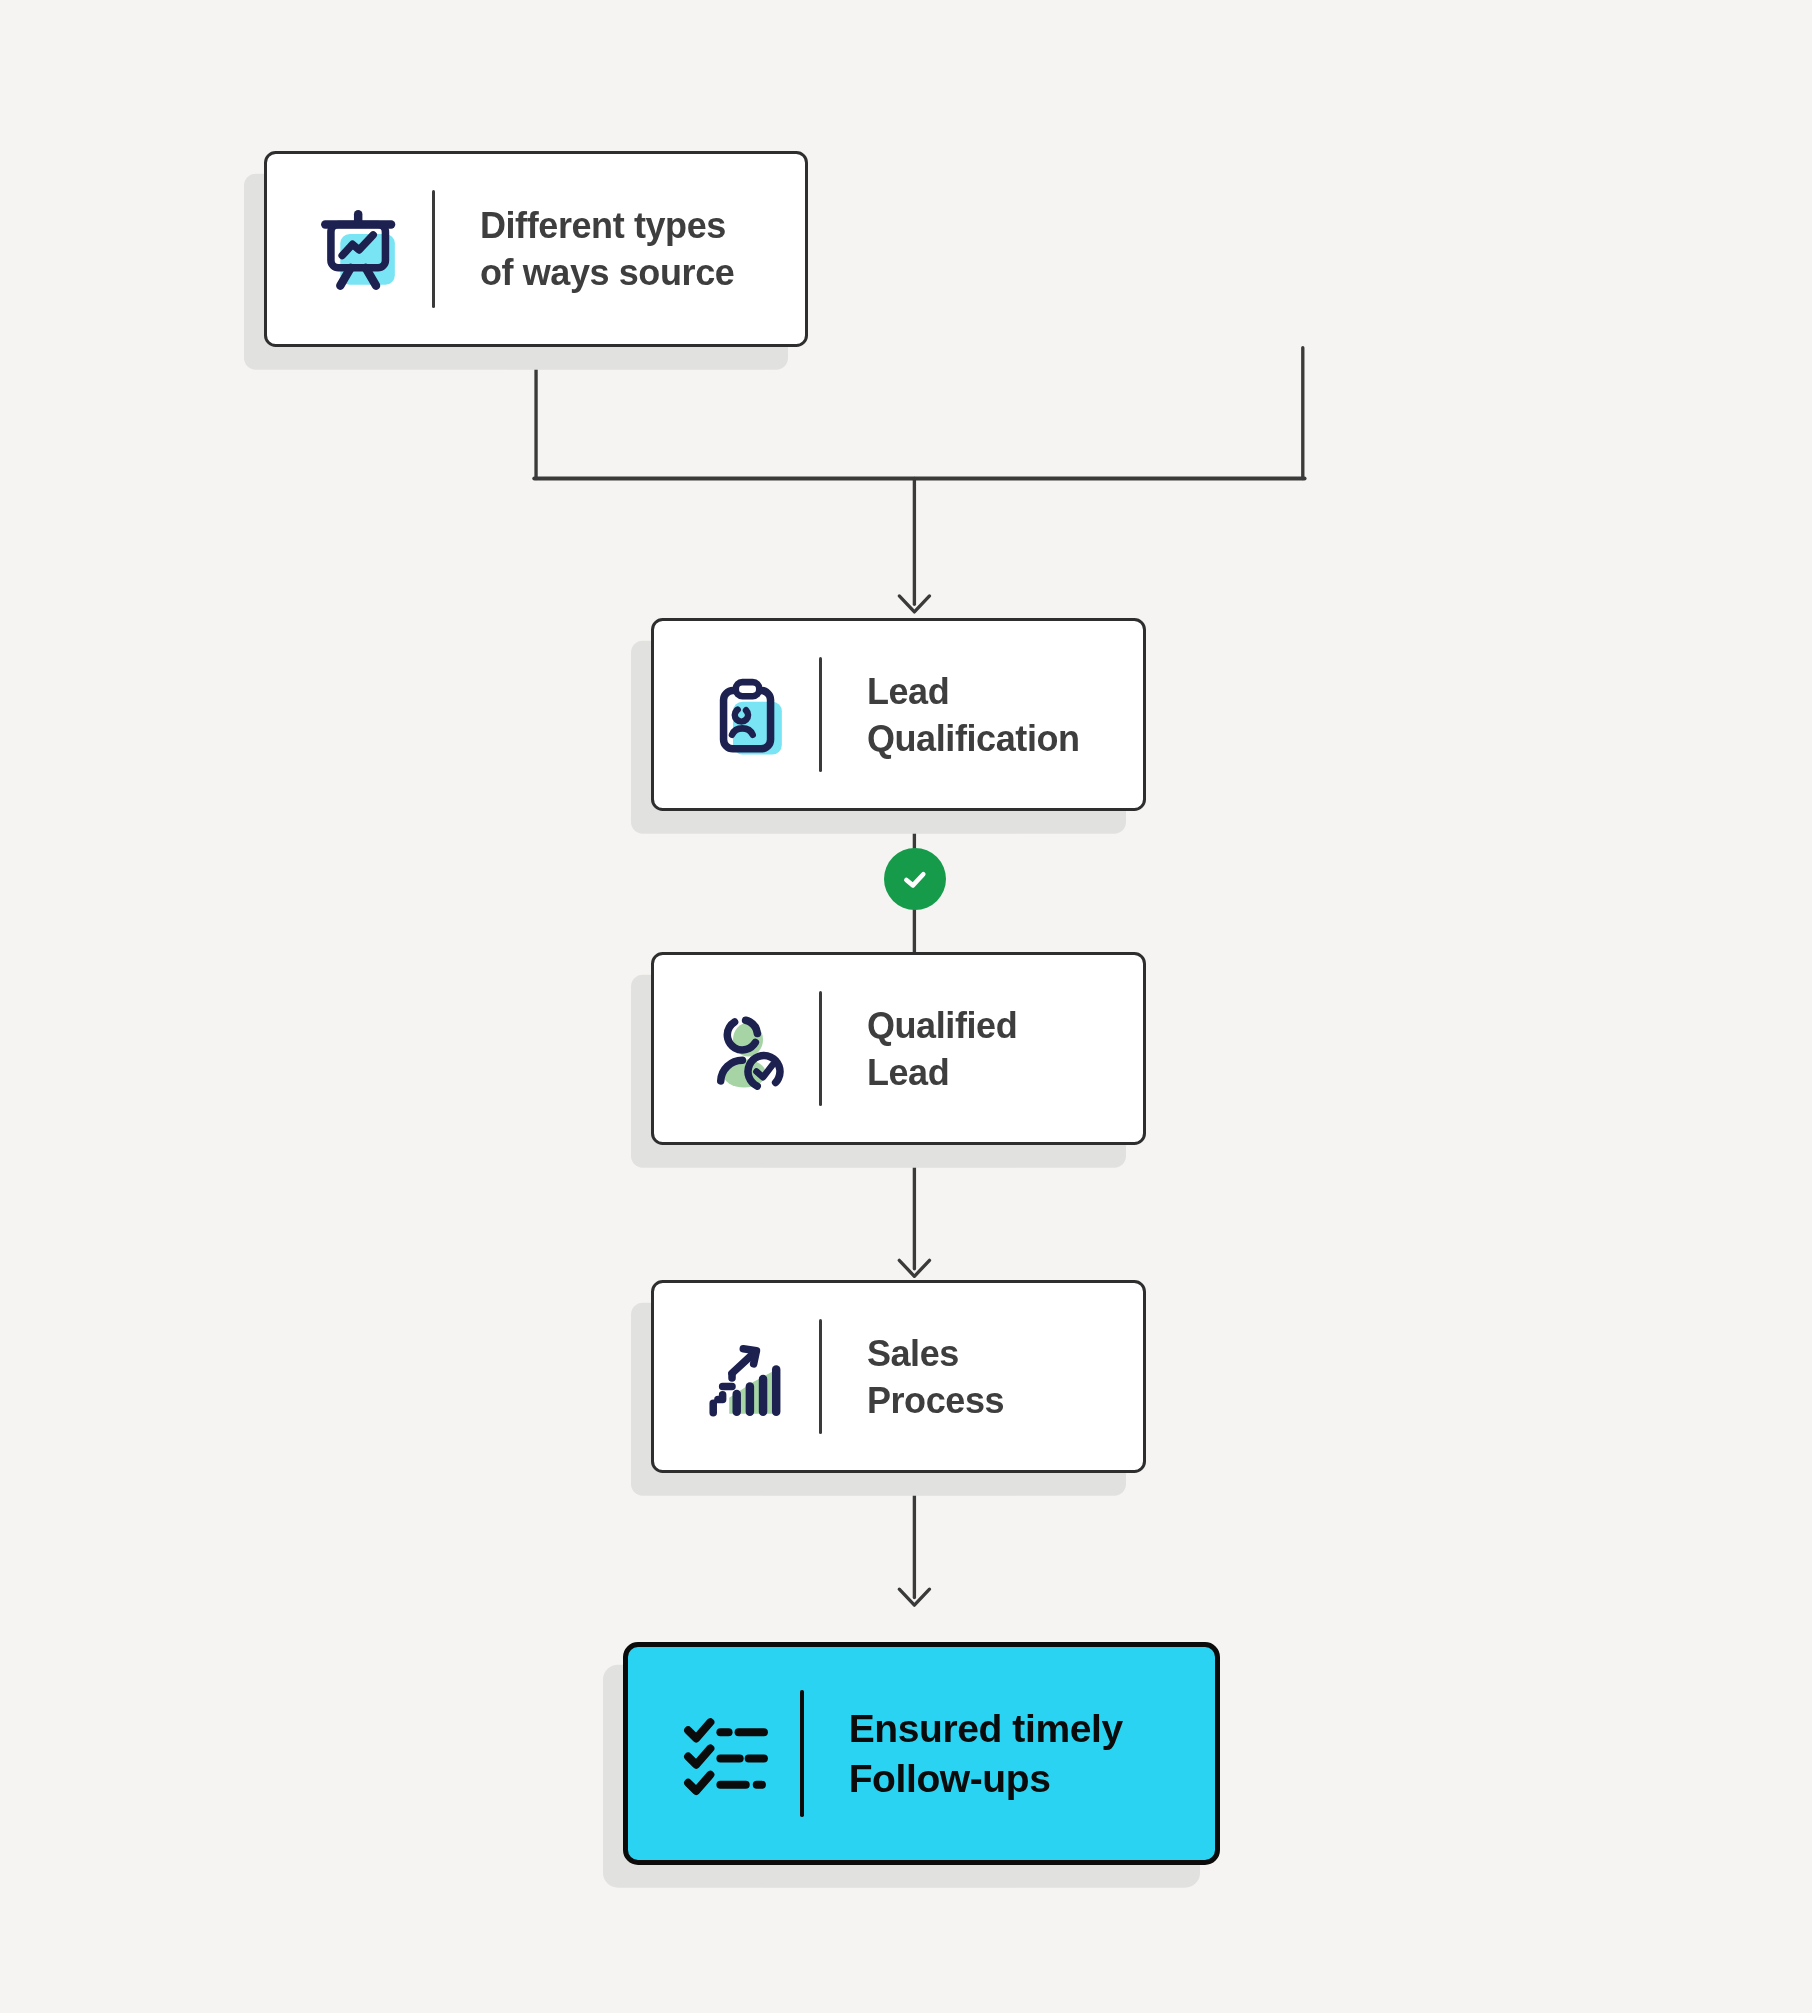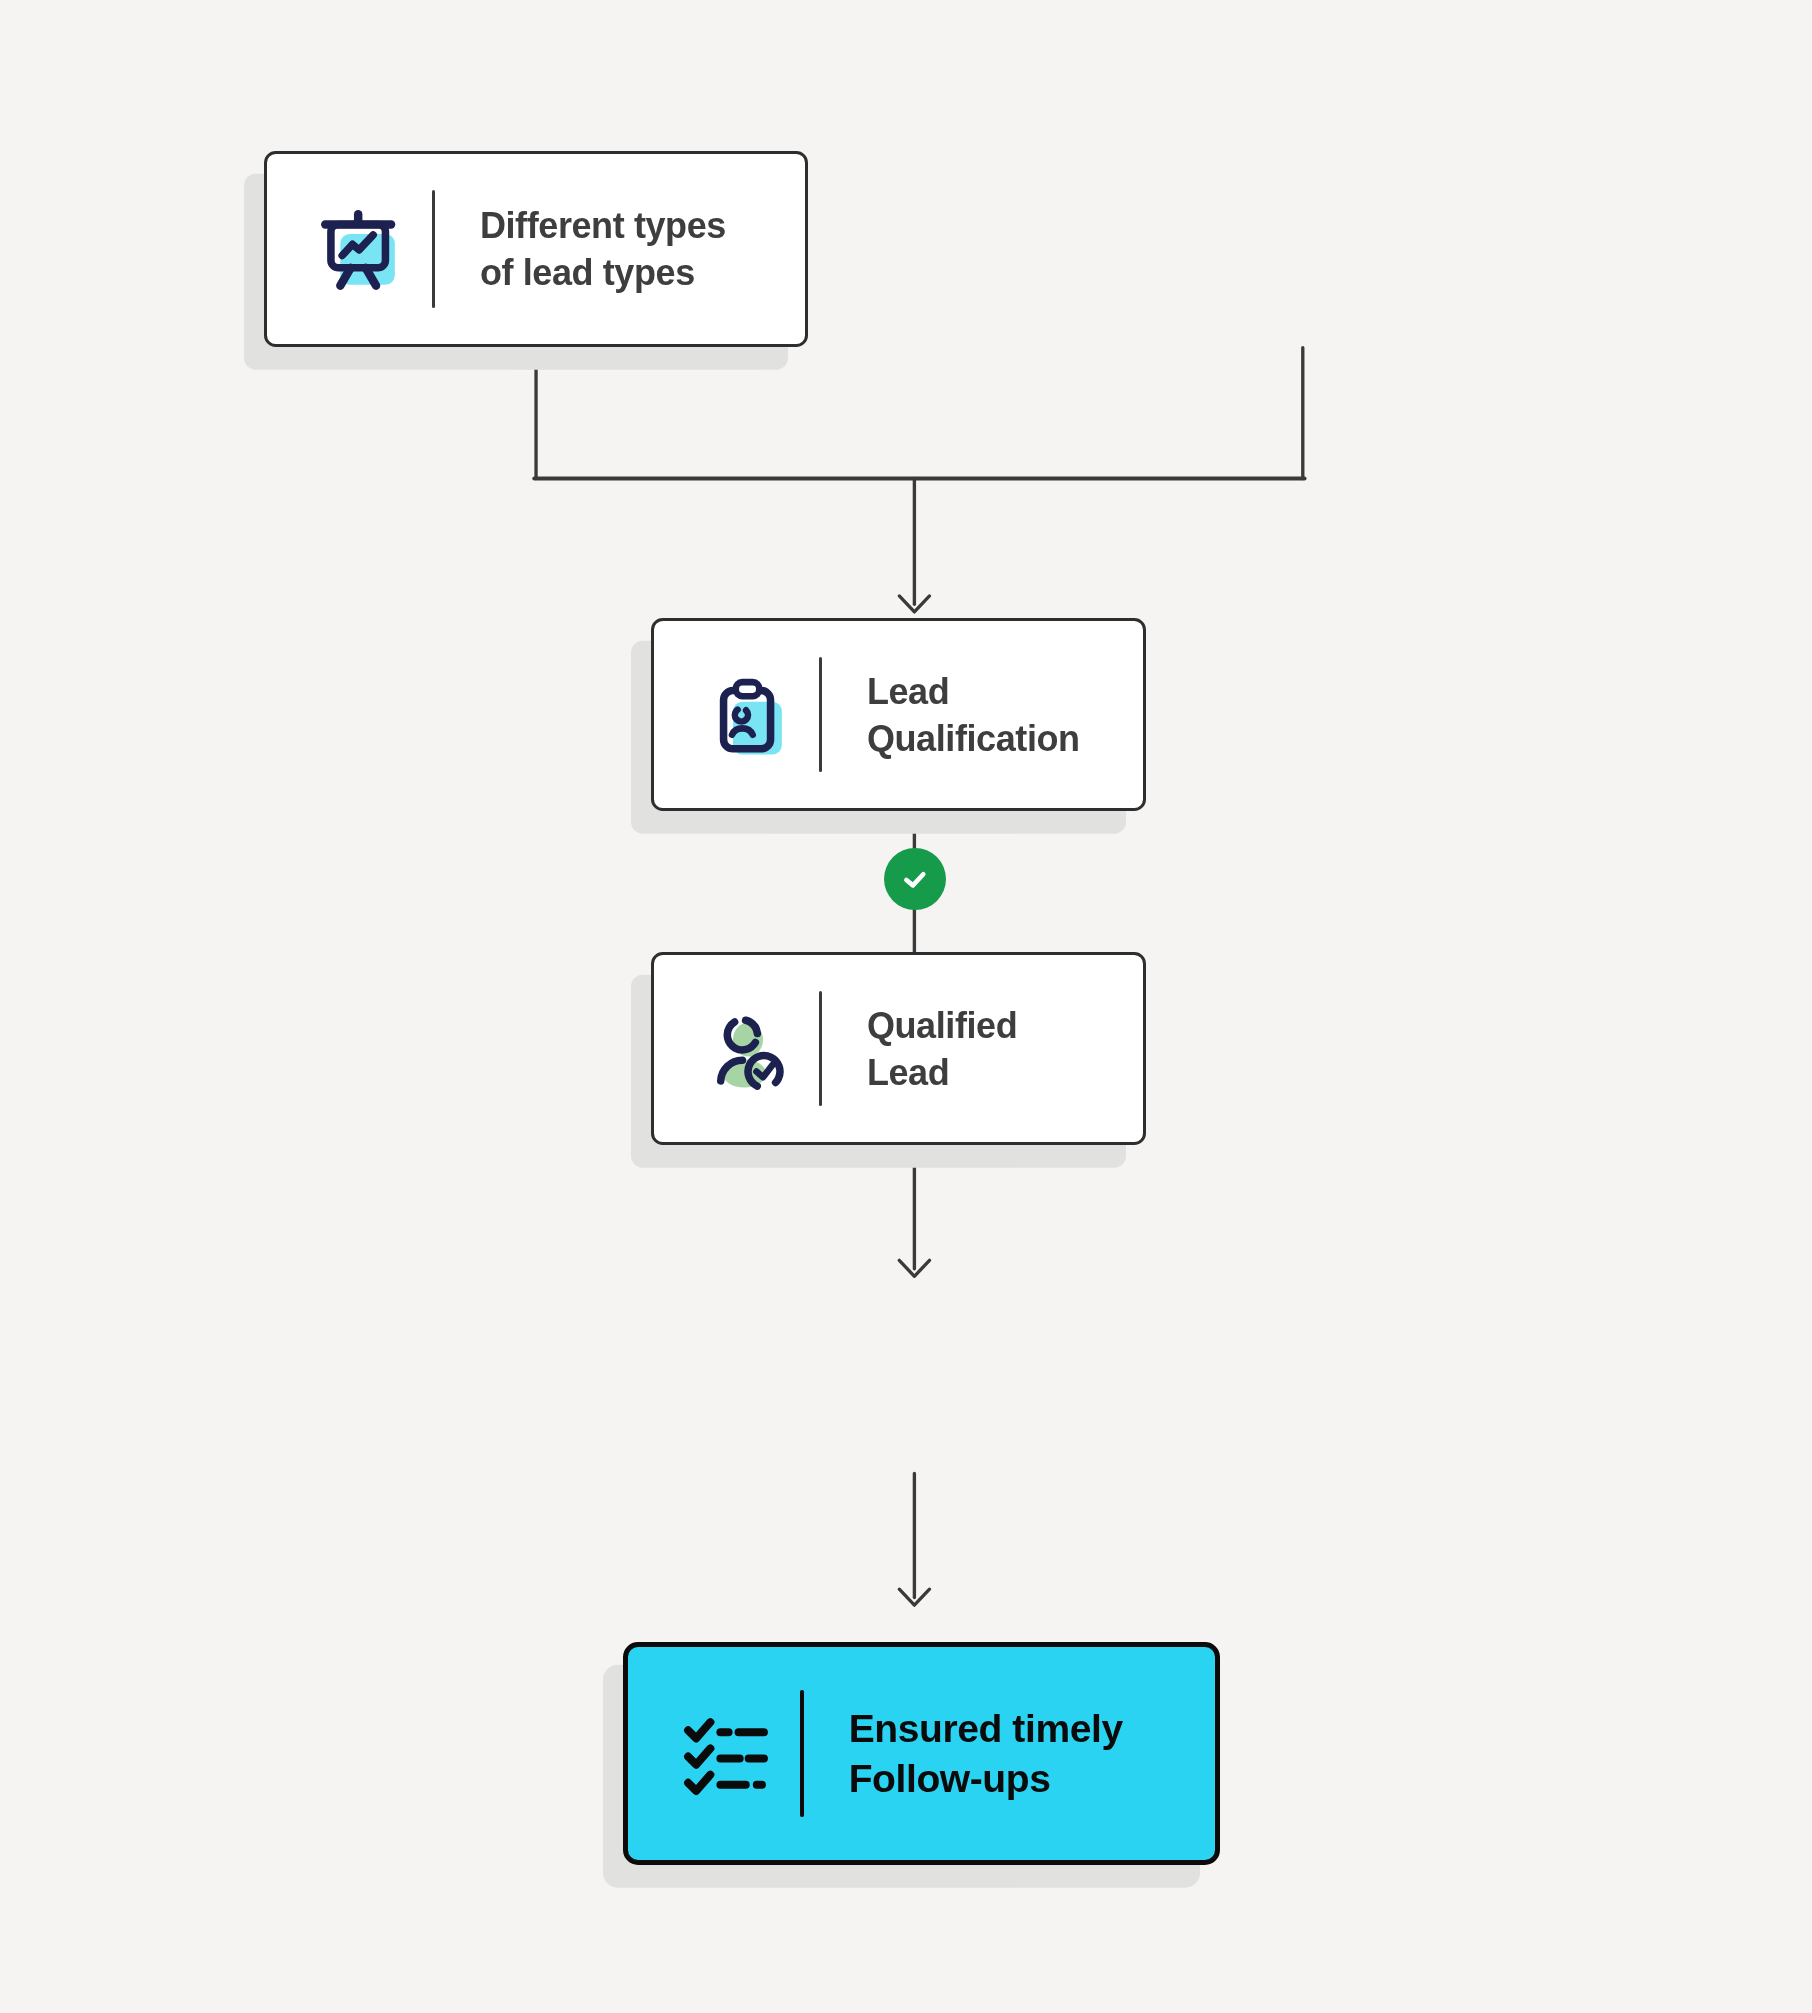--- a/index.html
+++ b/index.html
@@ -100,21 +100,21 @@
           <path class="st-navy" stroke-width="9" d="M47,13 L47,23"></path>
           <polyline class="st-navy" stroke-width="8" points="30,57 41,45 48,51 63,35"></polyline>
           <path class="st-navy" stroke-width="9" d="M39,70 L28,89"></path>
           <path class="st-navy" stroke-width="9" d="M55,70 L66,89"></path>
         </g>
       </svg>
     </div>
     <div class="divider"></div>
     <div class="label">
       <div>Different types</div>
-      <div>of lead types</div>
+      <div>of ways source</div>
     </div>
   </div>
 
 
   <div class="node node-mid" style="top:618px">
     <div class="iconwrap">
       <svg viewBox="0 0 100 100">
         <g stroke-linecap="round" stroke-linejoin="round">
           <rect class="fl-cyan" x="34" y="36" width="52" height="56" rx="10"></rect>
           <rect class="st-navy" stroke-width="8" x="24" y="24" width="50" height="62" rx="10"></rect>
@@ -150,20 +150,41 @@
         </g>
       </svg>
     </div>
     <div class="divider"></div>
     <div class="label">
       <div>Qualified</div>
       <div>Lead</div>
     </div>
   </div>
 
+  <div class="node node-mid" style="top:1280px">
+    <div class="iconwrap">
+      <svg viewBox="0 0 100 100">
+        <g stroke-linecap="round" stroke-linejoin="round">
+          <polygon class="fl-green" points="30,89 30,72 56,55 84,40 84,89"></polygon>
+          <path class="st-navy" stroke-width="9" d="M38,68 L38,87"></path>
+          <path class="st-navy" stroke-width="9" d="M52,60 L52,87"></path>
+          <path class="st-navy" stroke-width="9" d="M66,52 L66,87"></path>
+          <path class="st-navy" stroke-width="9" d="M80,42 L80,87"></path>
+          <path class="st-navy" stroke-width="8" stroke-dasharray="10 9" d="M13,88 L13,74 L23,74 L23,60 L33,60 L33,47"></path>
+          <path class="st-navy" stroke-width="8" d="M33,46 L58,23"></path>
+          <polyline class="st-navy" stroke-width="8" points="45,20 59,22 56,36"></polyline>
+        </g>
+      </svg>
+    </div>
+    <div class="divider"></div>
+    <div class="label">
+      <div>Sales</div>
+      <div>Process</div>
+    </div>
+  </div>
 
   <div class="node node-final">
     <div class="iconwrap">
       <svg viewBox="0 0 100 100">
         <g stroke-linecap="round" stroke-linejoin="round">
           <polyline class="st-black" stroke-width="8" points="13,27 21,35 35,19"></polyline>
           <path class="st-black" stroke-width="8" d="M45,29 L53,29"></path>
           <path class="st-black" stroke-width="8" d="M63,29 L88,29"></path>
           <polyline class="st-black" stroke-width="8" points="13,53 21,61 35,45"></polyline>
           <path class="st-black" stroke-width="8" d="M45,55 L64,55"></path>

